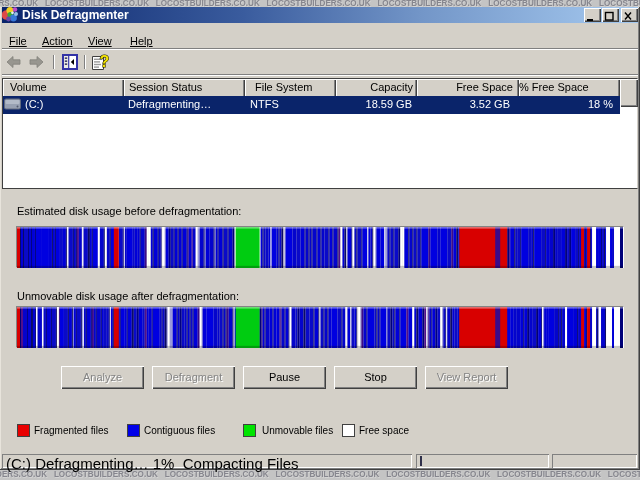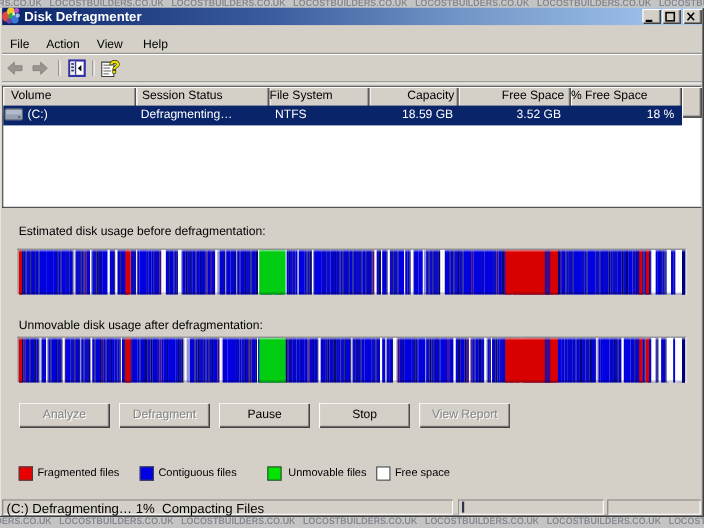--- a/index.html
+++ b/index.html
@@ -1,29 +1,29 @@
 <!DOCTYPE html>
 <html><head><meta charset="utf-8"><style>
 *{margin:0;padding:0;box-sizing:border-box}
 html,body{width:640px;height:480px;overflow:hidden;background:#c4c4c4;font-family:"Liberation Sans",sans-serif}
 .wm{position:absolute;left:0;width:1400px;color:#86868e;font-weight:bold;font-size:11px;white-space:nowrap;text-shadow:1px 1px 0 #d4d4d4;transform:scale(0.74,0.78);transform-origin:0 0;}
 #win{position:absolute;left:0;top:7px;width:640px;height:463px;background:#d4d0c8;box-shadow:inset -1px -1px 0 #404040, inset 1px 1px 0 #e8e4dc, inset -2px -2px 0 #808080;}
 #titlebar{position:absolute;left:2px;top:0px;width:636px;height:16px;background:linear-gradient(to right,#0a246a 0%,#3a5c9e 38%,#7396c8 66%,#a6caf0 100%);}
 #titletext{position:absolute;left:20px;top:1px;color:#fff;font-size:12px;font-weight:bold;}
 .tbtn{position:absolute;top:1px;width:17px;height:14px;background:#d4d0c8;box-shadow:inset 1px 1px 0 #fff, inset -1px -1px 0 #404040, inset -2px -2px 0 #808080;}
 #menubar{position:absolute;left:2px;top:16px;width:636px;height:25px;background:#d4d0c8;font-size:11px;color:#000;}
-#menubar span{position:absolute;top:12px;}
+#menubar span{position:absolute;top:12px;text-decoration:underline;}
 #menusep{position:absolute;left:2px;top:41px;width:636px;height:2px;border-top:1px solid #808080;border-bottom:1px solid #fff;}
 #toolsep{position:absolute;left:2px;top:67px;width:636px;height:2px;border-top:1px solid #808080;border-bottom:1px solid #fff;}
 #listview{position:absolute;left:2px;top:71px;width:636px;height:111px;background:#fff;border-top:1px solid #404040;border-left:1px solid #404040;border-right:1px solid #d4d0c8;border-bottom:1px solid #404040;}
 .hcell{position:absolute;top:0;height:28px;background:#d4d0c8;box-shadow:inset 1px 1px 0 #fff, inset -1px -1px 0 #404040, inset -2px -2px 0 #808080;font-size:11px;color:#000;line-height:16px;}
 #selrow{position:absolute;left:0px;top:17px;width:617px;height:18px;background:#0a246a;color:#fff;font-size:11px;line-height:17px;}
 .lbl{position:absolute;font-size:11px;color:#000;}
 .bar{position:absolute;left:16px;width:608px;height:42px;border-top:1px solid #848484;border-left:1px solid #848484;border-right:1px solid #fff;border-bottom:1px solid #fff;}
-.btn{position:absolute;width:83px;height:23px;top:359px;background:#d4d0c8;box-shadow:inset 1px 1px 0 #fff, inset -1px -1px 0 #404040, inset -2px -2px 0 #808080;font-size:11px;text-align:center;line-height:22px;color:#000;}
+.btn{position:absolute;width:83px;height:23px;top:359px;background:#d4d0c8;box-shadow:inset 1px 1px 0 #fff, inset -1px -1px 0 #404040, inset -2px -2px 0 #808080;font-size:11px;text-align:center;line-height:22px;color:#000;margin-left:44px;}
 .btn.dis{color:#848484;text-shadow:1px 1px 0 #fff;}
 .leg{position:absolute;top:417px;width:13px;height:13px;border:1px solid #404040;}
 .legt{position:absolute;top:418px;font-size:10px;color:#000;}
 .spanel{position:absolute;top:447px;height:14px;box-shadow:inset 1px 1px 0 #808080, inset -1px -1px 0 #fff;background:#d4d0c8;}
 </style></head><body>
 <div class="wm" style="top:-2px;left:-7px">ERS.CO.UK&nbsp;&nbsp;&nbsp;LOCOSTBUILDERS.CO.UK&nbsp;&nbsp;&nbsp;LOCOSTBUILDERS.CO.UK&nbsp;&nbsp;&nbsp;LOCOSTBUILDERS.CO.UK&nbsp;&nbsp;&nbsp;LOCOSTBUILDERS.CO.UK&nbsp;&nbsp;&nbsp;LOCOSTBUILDERS.CO.UK&nbsp;&nbsp;&nbsp;LOCOSTBUILDERS.CO.UK&nbsp;&nbsp;&nbsp;LOCOSTBUILDERS.CO.UK</div>
 <div class="wm" style="top:469px;left:-4px">DERS.CO.UK&nbsp;&nbsp;&nbsp;LOCOSTBUILDERS.CO.UK&nbsp;&nbsp;&nbsp;LOCOSTBUILDERS.CO.UK&nbsp;&nbsp;&nbsp;LOCOSTBUILDERS.CO.UK&nbsp;&nbsp;&nbsp;LOCOSTBUILDERS.CO.UK&nbsp;&nbsp;&nbsp;LOCOSTBUILDERS.CO.UK&nbsp;&nbsp;&nbsp;LOCOSTBUILDERS.CO.UK&nbsp;&nbsp;&nbsp;LOCOSTBUILDERS.CO.UK</div>
 <div id="win">
  <div id="titlebar">
   <svg style="position:absolute;left:0px;top:-1px" width="17" height="17" viewBox="0 0 17 17">
@@ -77,21 +77,21 @@
     <rect x="2" y="7.2" width="6" height="1.4" fill="#9a9a9a"></rect>
     <rect x="2" y="9.8" width="7" height="1.4" fill="#9a9a9a"></rect>
     <rect x="2" y="12.4" width="5" height="1.4" fill="#9a9a9a"></rect>
     <text x="7.4" y="12.5" font-family="Liberation Sans" font-size="16" font-weight="bold" fill="#f2e200" stroke="#1a1a00" stroke-width="1.1" paint-order="stroke">?</text>
    </g>
  </svg>
  <div id="toolsep"></div>
  <div id="listview">
   <div class="hcell" style="left:0;width:121px"><span style="margin-left:7px">Volume</span></div>
   <div class="hcell" style="left:121px;width:121px"><span style="margin-left:5px">Session Status</span></div>
-  <div class="hcell" style="left:242px;width:91px"><span style="margin-left:0">File System</span></div>
+  <div class="hcell" style="left:242px;width:91px"><span style="margin-left:10px">File System</span></div>
   <div class="hcell" style="left:333px;width:81px;text-align:right"><span style="margin-right:4px">Capacity</span></div>
   <div class="hcell" style="left:414px;width:102px;text-align:right"><span style="margin-right:6px">Free Space</span></div>
   <div class="hcell" style="left:516px;width:101px;text-align:left"><span style="margin-right:4px">% Free Space</span></div>
   <div class="hcell" style="left:617px;width:18px"></div>
   <div id="selrow">
    <svg style="position:absolute;left:1px;top:2px" width="17" height="12" viewBox="0 0 17 12">
     <rect x="0.5" y="1" width="16" height="10" rx="1.5" fill="#97a0b2" stroke="#626b7e"></rect>
     <rect x="1.5" y="2" width="14" height="4" rx="1" fill="#b2bac8"></rect>
     <circle cx="13.5" cy="8.5" r="1" fill="#515a6e"></circle>
    </svg>
@@ -674,19 +674,19 @@
  <div class="btn dis" style="left:381px">View Report</div>
  <div class="leg" style="left:17px;background:#e80000"></div>
  <div class="legt" style="left:34px">Fragmented files</div>
  <div class="leg" style="left:127px;background:#0000e8"></div>
  <div class="legt" style="left:144px">Contiguous files</div>
  <div class="leg" style="left:243px;background:#00e400"></div>
  <div class="legt" style="left:262px">Unmovable files</div>
  <div class="leg" style="left:342px;background:#fff"></div>
  <div class="legt" style="left:359px">Free space</div>
  <div class="spanel" style="left:2px;width:410px">
-      <span style="position:absolute;left:4px;top:1px;font-size:12px;white-space:nowrap">(C:) Defragmenting… 1% &nbsp;Compacting Files</span>
+      <span style="position:absolute;left:4px;top:1px;font-size:15px;white-space:nowrap">(C:) Defragmenting… 1% &nbsp;Compacting Files</span>
     </div>
  <div class="spanel" style="left:416px;width:133px">
       <div style="position:absolute;left:4px;top:2px;width:2px;height:10px;background:#30304a"></div>
     </div>
  <div class="spanel" style="left:552px;width:85px"></div>
 </div>
 
 </body></html>

